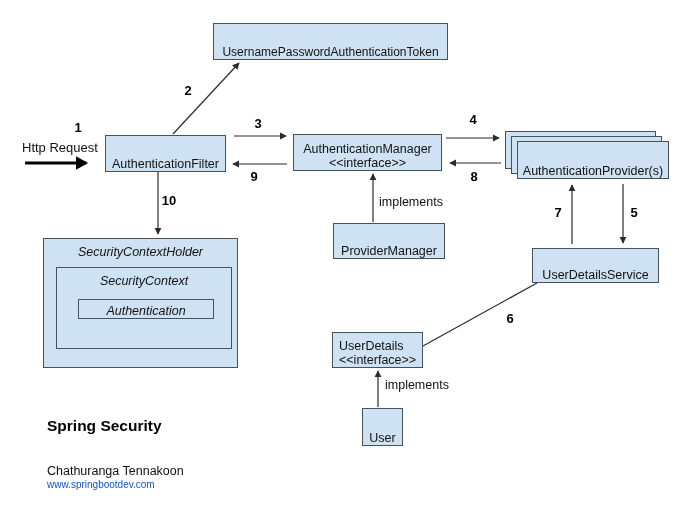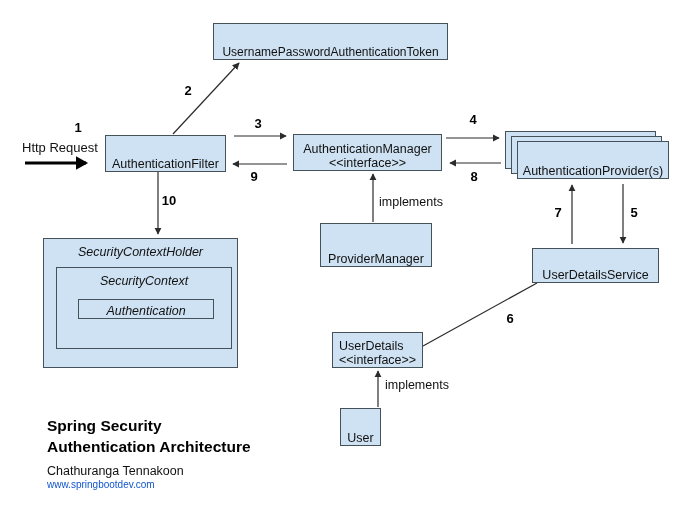--- a/index.html
+++ b/index.html
@@ -85,34 +85,34 @@
     <span>AuthenticationManager</span>
     <span class="stereo">&lt;&lt;interface&gt;&gt;</span>
   </div>
 
   <div class="stackLayer" style="left:505px;top:131px;width:151px;height:38px;"></div>
   <div class="stackLayer" style="left:511px;top:136px;width:151px;height:38px;"></div>
   <div class="node" style="left:517px;top:141px;width:152px;height:38px;">
     <span>AuthenticationProvider(s)</span>
   </div>
 
-  <div class="node" style="left:320px;top:223px;width:112px;height:44px;">
+  <div class="node" style="left:333px;top:223px;width:112px;height:36px;">
     <span>ProviderManager</span>
   </div>
 
   <div class="node" style="left:532px;top:248px;width:127px;height:35px;">
     <span>UserDetailsService</span>
   </div>
 
   <div class="node left-align" style="left:332px;top:332px;width:91px;height:36px;">
     <span>UserDetails</span>
     <span class="stereo">&lt;&lt;interface&gt;&gt;</span>
   </div>
 
-  <div class="node" style="left:340px;top:408px;width:41px;height:38px;">
+  <div class="node" style="left:362px;top:408px;width:41px;height:38px;">
     <span>User</span>
   </div>
 
   <div class="container-node" style="left:43px;top:238px;width:195px;height:130px;">
     <span class="container-label">SecurityContextHolder</span>
     <div class="container-node" style="left:12px;top:28px;width:176px;height:82px;">
       <span class="container-label">SecurityContext</span>
       <div class="node" style="left:21px;top:31px;width:136px;height:20px;">
         <span>Authentication</span>
       </div>
@@ -130,18 +130,17 @@
   <div class="edge-label" style="left:245px;top:170px;">9</div>
   <div class="edge-label wide" style="left:157px;top:194px;">10</div>
 
   <div class="free-label" style="left:379px;top:195px;">implements</div>
   <div class="free-label" style="left:385px;top:378px;">implements</div>
 
   <div class="http-label" style="left:22px;top:140px;text-align:center;">Http Request</div>
 
   <div class="title-block" style="left:47px;top:415px;">
     <div>Spring Security</div>
-    <div>Authentication Architecture</div>
   </div>
   <div class="author" style="left:47px;top:464px;">Chathuranga Tennakoon</div>
   <a class="site-link" style="left:47px;top:479px;">www.springbootdev.com</a>
 
 </div>
 
 </body></html>

